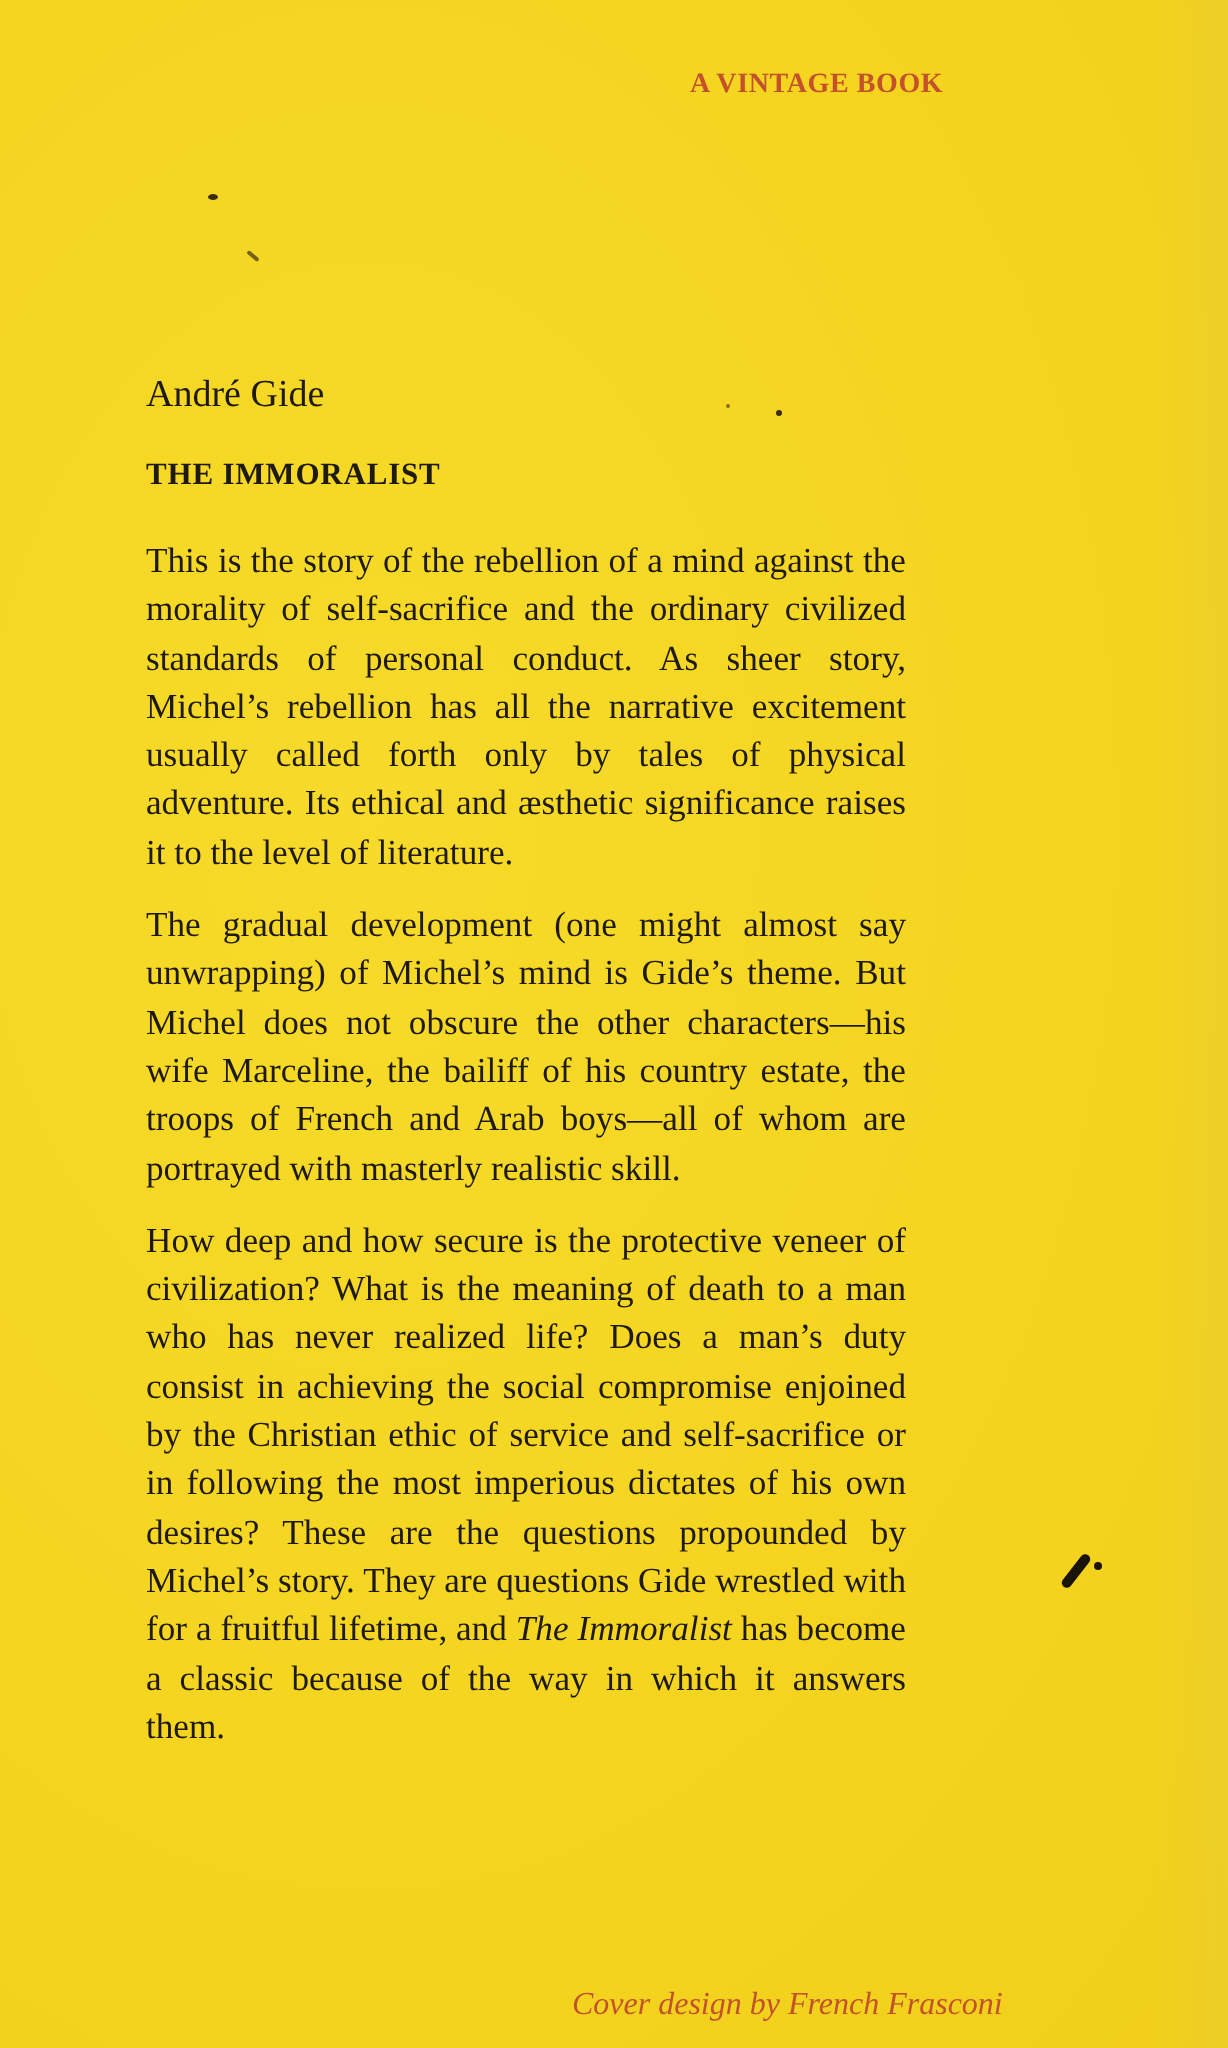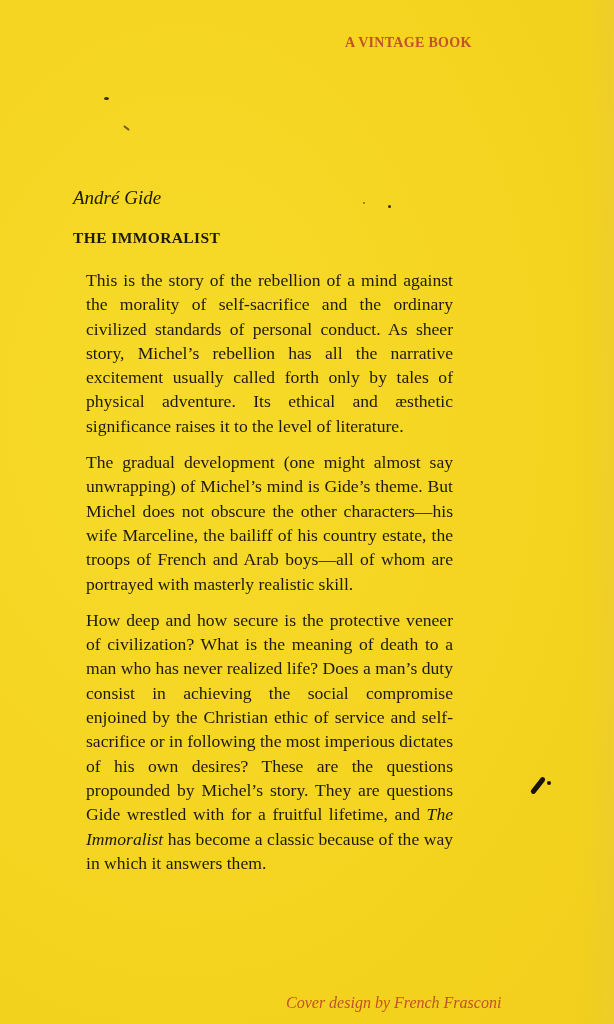--- a/index.html
+++ b/index.html
@@ -16,32 +16,32 @@
         linear-gradient(90deg, rgba(255,255,255,0) 0%, rgba(255,255,255,0) 94%, rgba(230,200,60,0.35) 100%),
         radial-gradient(ellipse at 30% 40%, #f7da2a 0%, #f4d41f 60%, #f1cf1c 100%);
     }
     .imprint {
       position: absolute; top: 19px; left: 329px;
       color: #c2512c; font-weight: bold; font-size: 14px; letter-spacing: 0.3px;
       margin: 16px;
     }
     .author {
       position: absolute; top: 187px; left: 73px;
-      font-style: italic; font-size: 19px; margin: 0; font-weight: normal;
+      font-size: 19px; margin: 0; font-weight: normal;
     }
     .book-title {
       position: absolute; top: 229px; left: 73px;
       font-weight: bold; font-size: 15.5px; letter-spacing: 0.4px; margin: 0;
     }
     .blurb {
       position: absolute; top: 268px; left: 73px; width: 380px;
       font-size: 17.6px; line-height: 24.3px;
       text-align: justify;
     }
-    .blurb p { margin: 0 0 12px 13px; }
+    .blurb p { margin: 0 0 12px 0; }
     .blurb p .ital { font-style: italic; }
     .credit {
       position: absolute; top: 994px; left: 286px;
       font-style: italic; color: #c2512c; font-size: 16px; margin: 0;
     }
     .speck { position: absolute; background: #3a2d10; border-radius: 50%; }
     .mark {
       position: absolute; left: 528px; top: 783px;
       width: 20px; height: 5px; background: #1a1408; border-radius: 3px;
       transform: rotate(-52deg);

